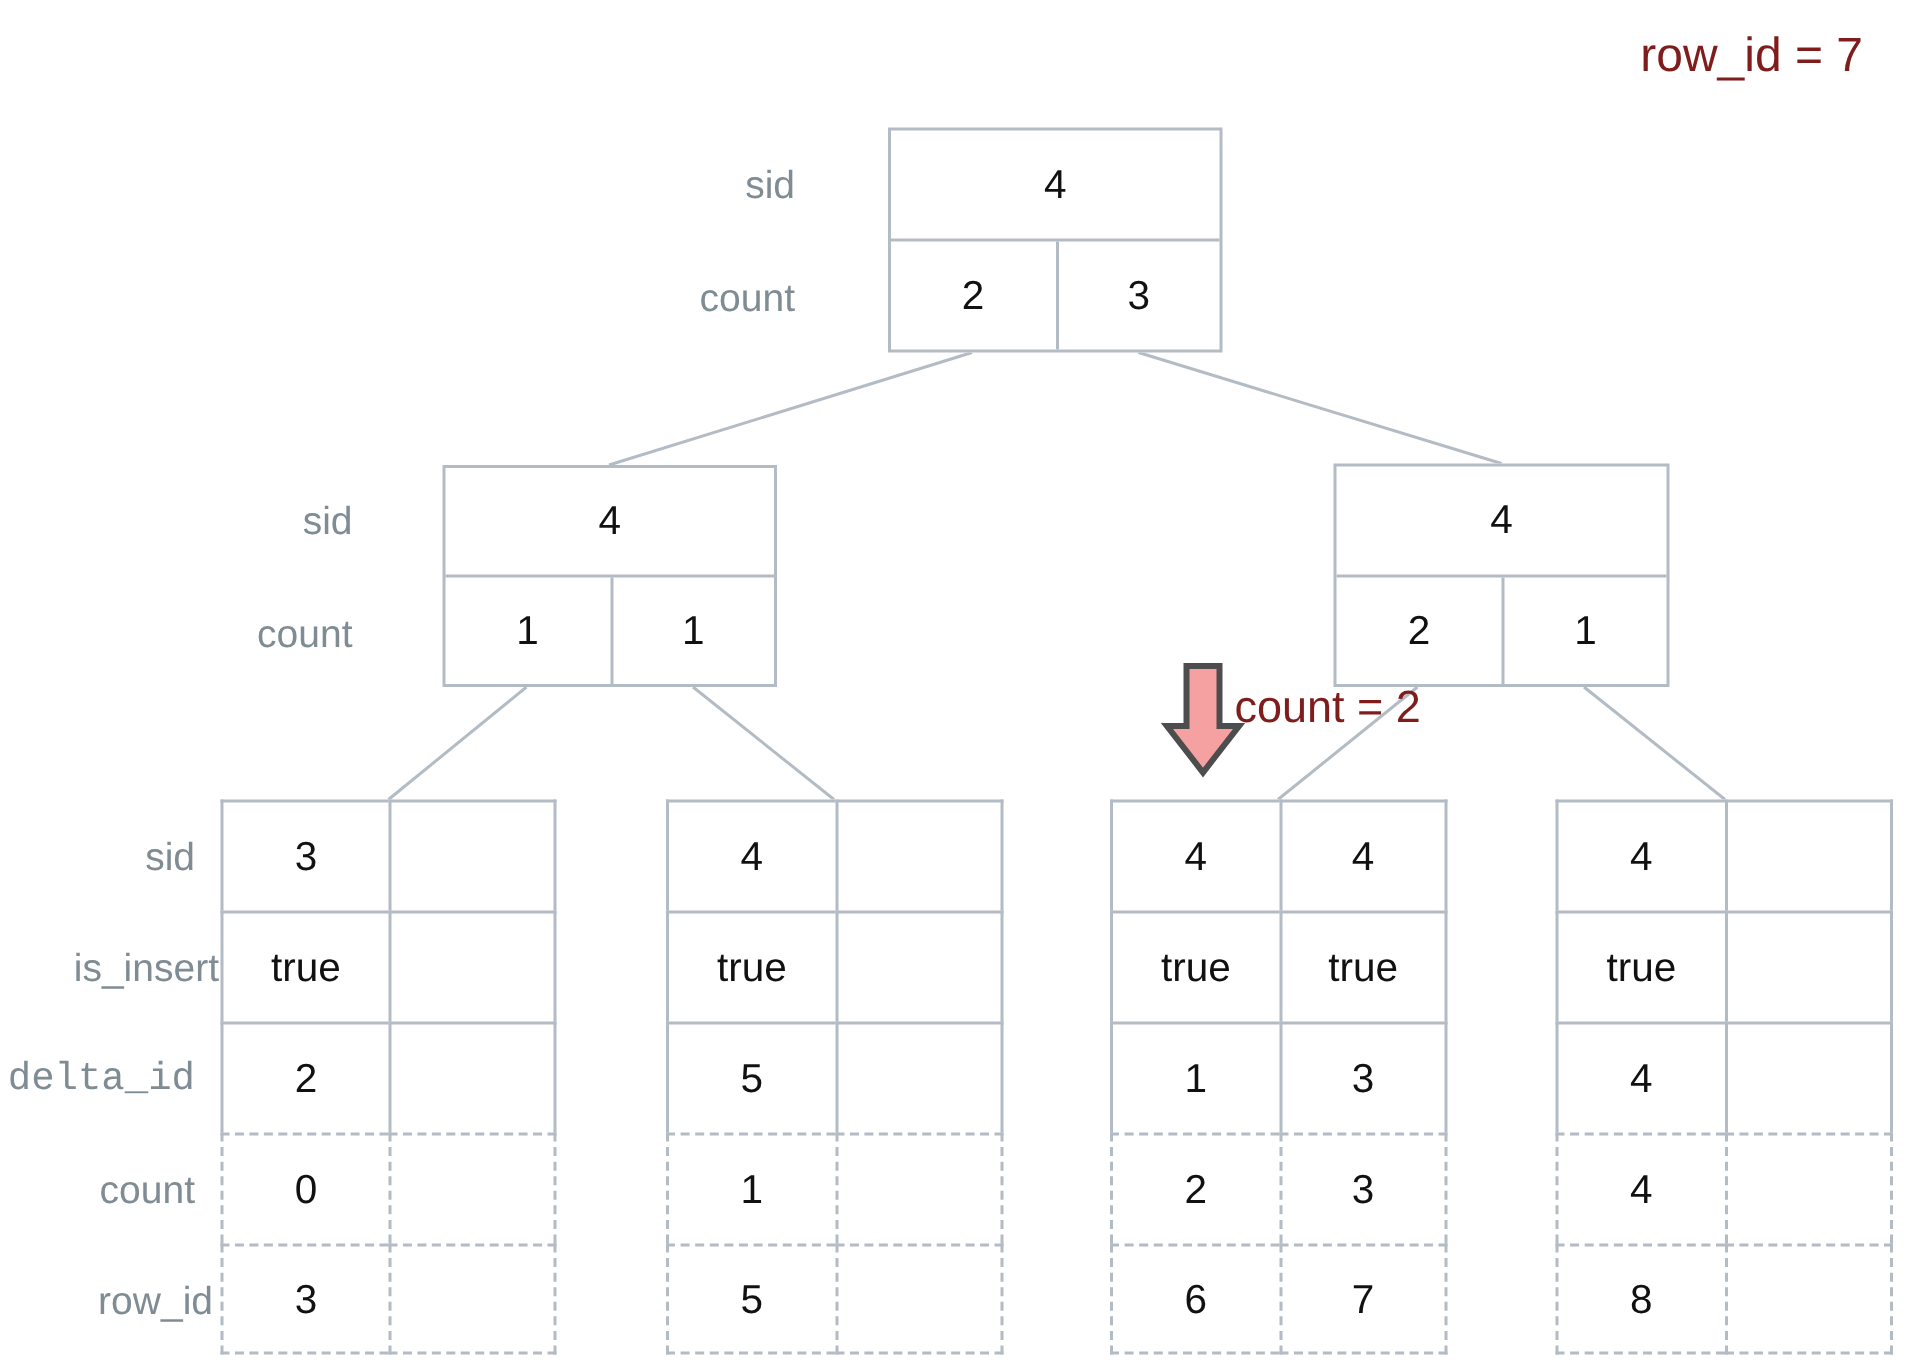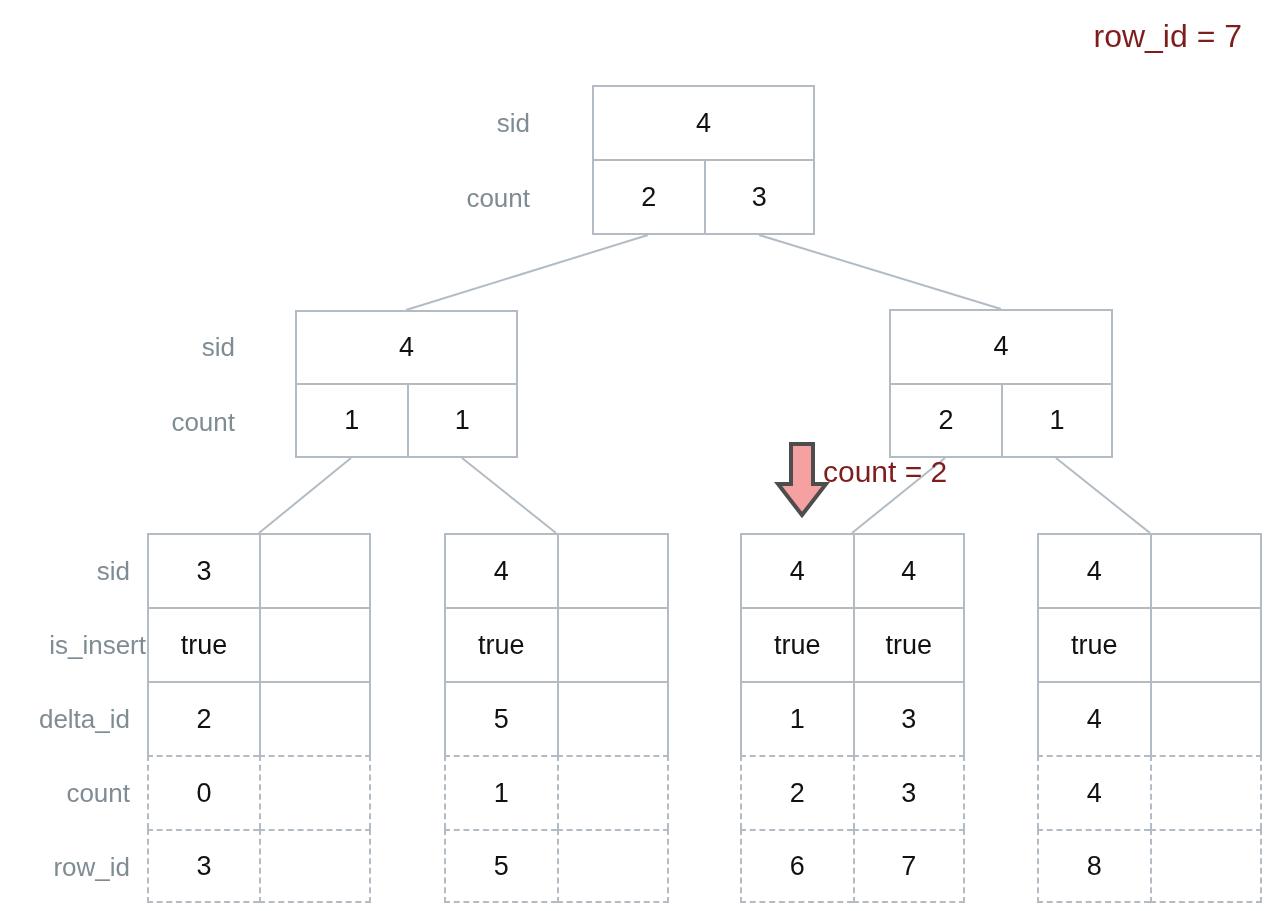--- a/index.html
+++ b/index.html
@@ -201,23 +201,23 @@
   </div>
 
   <svg id="down-arrow" style="left:774px; top:440px;" width="56" height="80" viewBox="0 0 56 80">
     <polygon points="17,4 39,4 39,44 52,44 28,75 4,44 17,44" fill="#f5a1a1" stroke="#4d4d4d" stroke-width="4" stroke-linejoin="miter"></polygon>
   </svg>
 
   <div class="annot" style="left:823px; top:455px;">count = 2</div>
 
   <div class="rowlabel" style="left:0px; top:556px; width:130px;">sid</div>
   <div class="rowlabel" style="left:0px; top:630px; width:130px;margin-left:16px;">is_insert</div>
-  <div class="rowlabel" style="left:0px; top:704px; width:130px;">delta_id</div>
+  <div class="rowlabel" style="left:0px; top:704px; width:130px;font-family:Liberation Mono, monospace;">delta_id</div>
   <div class="rowlabel" style="left:0px; top:778px; width:130px;">count</div>
-  <div class="rowlabel" style="left:0px; top:852px; width:130px;">row_id</div>
+  <div class="rowlabel" style="left:0px; top:852px; width:130px;padding-left:12px;">row_id</div>
 
   <div class="leaf" style="left:147px; top:533px; width:224px;">
     <div class="lrow solid">
       <div class="lcell">3</div>
       <div class="lcell"></div>
     </div>
     <div class="lrow solid">
       <div class="lcell">true</div>
       <div class="lcell"></div>
     </div>

